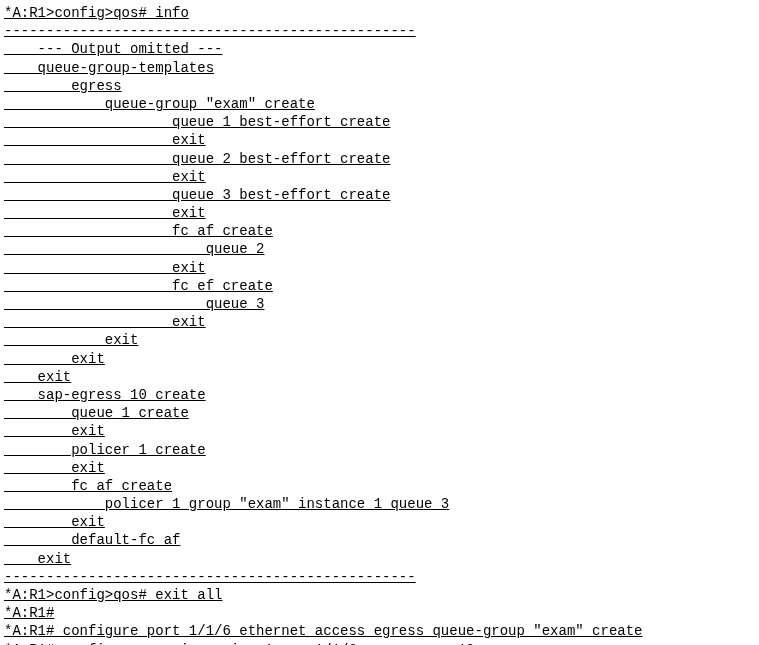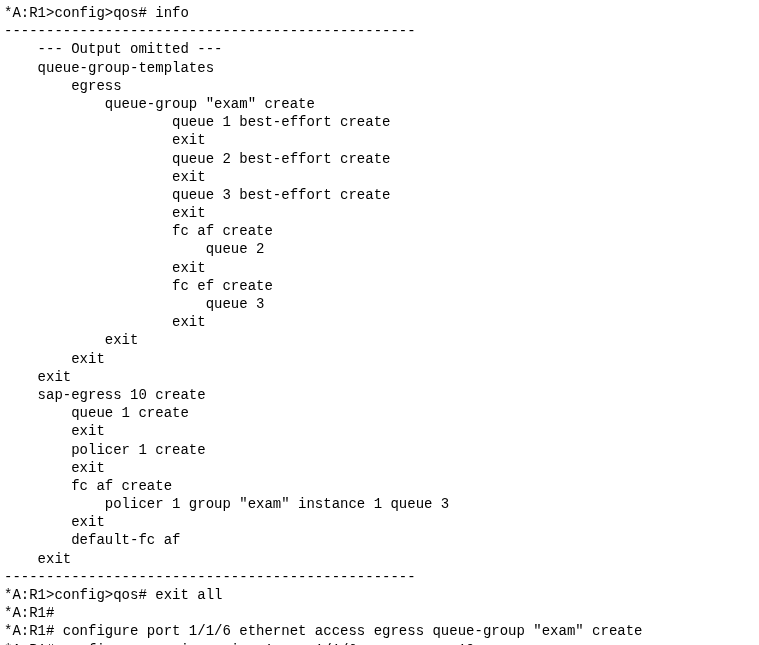--- a/index.html
+++ b/index.html
@@ -12,18 +12,18 @@
     line-height: 1.3;
     width: 759px;
   }
   pre {
     margin: 0;
     padding: 4px 4px;
     white-space: pre;
     font-family: inherit;
     font-size: inherit;
   }
-  .line { display: block; }
+  .line { display: block; text-decoration: underline; }
 </style>
 </head>
 <body>
 
 <pre id="terminal"><span class="line">*A:R1&gt;config&gt;qos# info</span><span class="line">-------------------------------------------------</span><span class="line">    --- Output omitted ---</span><span class="line">    queue-group-templates</span><span class="line">        egress</span><span class="line">            queue-group "exam" create</span><span class="line">                    queue 1 best-effort create</span><span class="line">                    exit</span><span class="line">                    queue 2 best-effort create</span><span class="line">                    exit</span><span class="line">                    queue 3 best-effort create</span><span class="line">                    exit</span><span class="line">                    fc af create</span><span class="line">                        queue 2</span><span class="line">                    exit</span><span class="line">                    fc ef create</span><span class="line">                        queue 3</span><span class="line">                    exit</span><span class="line">            exit</span><span class="line">        exit</span><span class="line">    exit</span><span class="line">    sap-egress 10 create</span><span class="line">        queue 1 create</span><span class="line">        exit</span><span class="line">        policer 1 create</span><span class="line">        exit</span><span class="line">        fc af create</span><span class="line">            policer 1 group "exam" instance 1 queue 3</span><span class="line">        exit</span><span class="line">        default-fc af</span><span class="line">    exit</span><span class="line">-------------------------------------------------</span><span class="line">*A:R1&gt;config&gt;qos# exit all</span><span class="line">*A:R1#</span><span class="line">*A:R1# configure port 1/1/6 ethernet access egress queue-group "exam" create</span><span class="line">*A:R1# configure service epipe 1 sap 1/1/6 egress qos 10</span></pre>
 
 </body></html>

